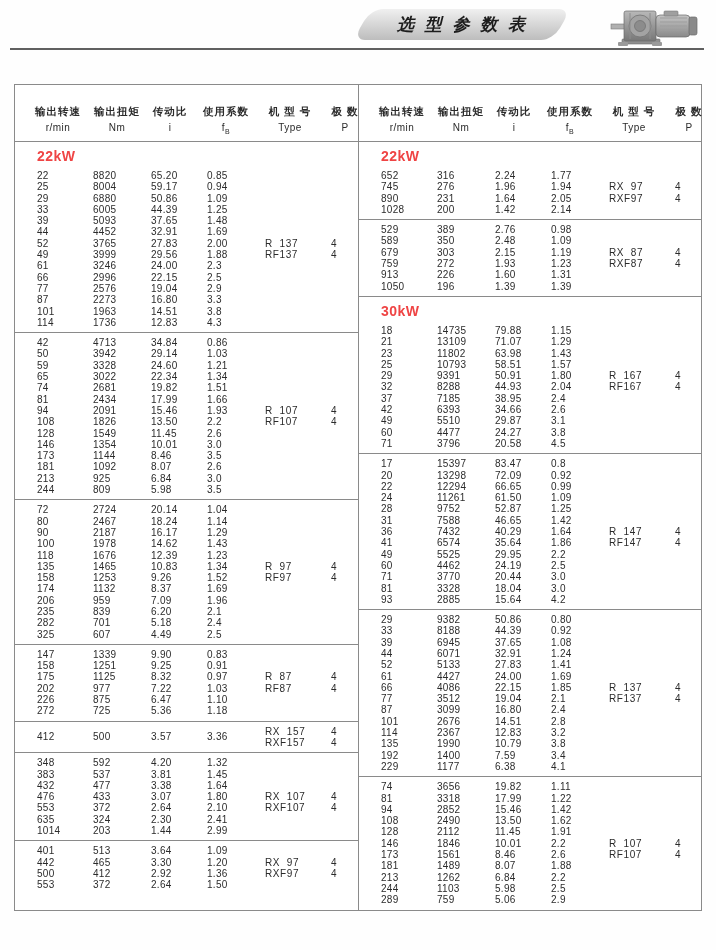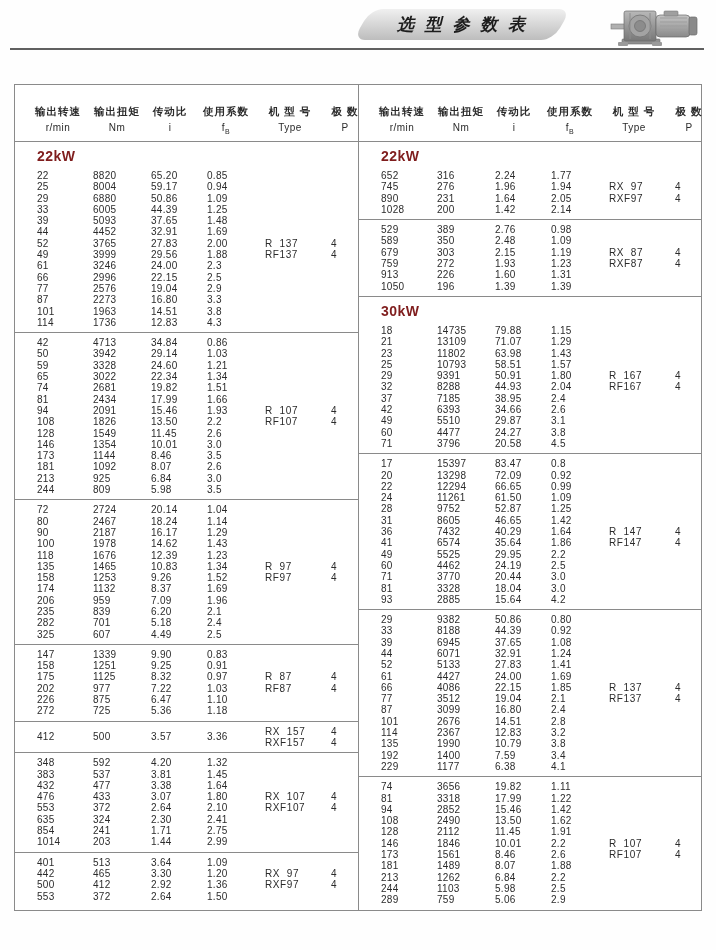--- a/index.html
+++ b/index.html
@@ -41,21 +41,21 @@
     border-bottom:1px solid #8a8a8a;
     display:grid;grid-template-columns:62px 56px 50px 62px 66px 44px;
     padding:8px 0 6px 12px;
   }
   .hcell{text-align:center;margin-top:12px;}
   .hl{font-size:10.5px;font-weight:bold;letter-spacing:1px;white-space:nowrap;display:block;}
   .hu{font-size:10px;margin-top:3px;display:block;letter-spacing:.5px;text-align:center;}
   .hu sub{font-size:7px;}
 
   .sec-title{
-    font-size:14px;font-weight:bold;color:#7f1d1d;
+    font-size:14px;font-weight:bold;color:#ef4444;
     padding:6px 0 2px 22px;letter-spacing:.5px;
   }
   .block{padding:4px 0;}
   .sep{border-top:1px solid #8a8a8a;height:0;}
   .row{
     display:grid;grid-template-columns:56px 58px 56px 58px 66px 26px;
     padding-left:22px;line-height:11.3px;font-size:10px;letter-spacing:.3px;
   }
   .c{white-space:pre;overflow:visible;}
   .c-type{letter-spacing:.6px;}
@@ -573,28 +573,20 @@
           </div>
           <div class="row">
             <span class="c c-speed">635</span>
             <span class="c c-torque">324</span>
             <span class="c c-ratio">2.30</span>
             <span class="c c-factor">2.41</span>
             <span class="c c-type"></span>
             <span class="c c-poles"></span>
           </div>
           <div class="row">
-            <span class="c c-speed">854</span>
-            <span class="c c-torque">241</span>
-            <span class="c c-ratio">1.71</span>
-            <span class="c c-factor">2.75</span>
-            <span class="c c-type"></span>
-            <span class="c c-poles"></span>
-          </div>
-          <div class="row">
             <span class="c c-speed">1014</span>
             <span class="c c-torque">203</span>
             <span class="c c-ratio">1.44</span>
             <span class="c c-factor">2.99</span>
             <span class="c c-type"></span>
             <span class="c c-poles"></span>
           </div>
         </div>
         <div class="sep"></div>
         <div class="block">
@@ -875,21 +867,21 @@
           <div class="row">
             <span class="c c-speed">28</span>
             <span class="c c-torque">9752</span>
             <span class="c c-ratio">52.87</span>
             <span class="c c-factor">1.25</span>
             <span class="c c-type"></span>
             <span class="c c-poles"></span>
           </div>
           <div class="row">
             <span class="c c-speed">31</span>
-            <span class="c c-torque">8605</span>
+            <span class="c c-torque">7588</span>
             <span class="c c-ratio">46.65</span>
             <span class="c c-factor">1.42</span>
             <span class="c c-type"></span>
             <span class="c c-poles"></span>
           </div>
           <div class="row">
             <span class="c c-speed">36</span>
             <span class="c c-torque">7432</span>
             <span class="c c-ratio">40.29</span>
             <span class="c c-factor">1.64</span>

